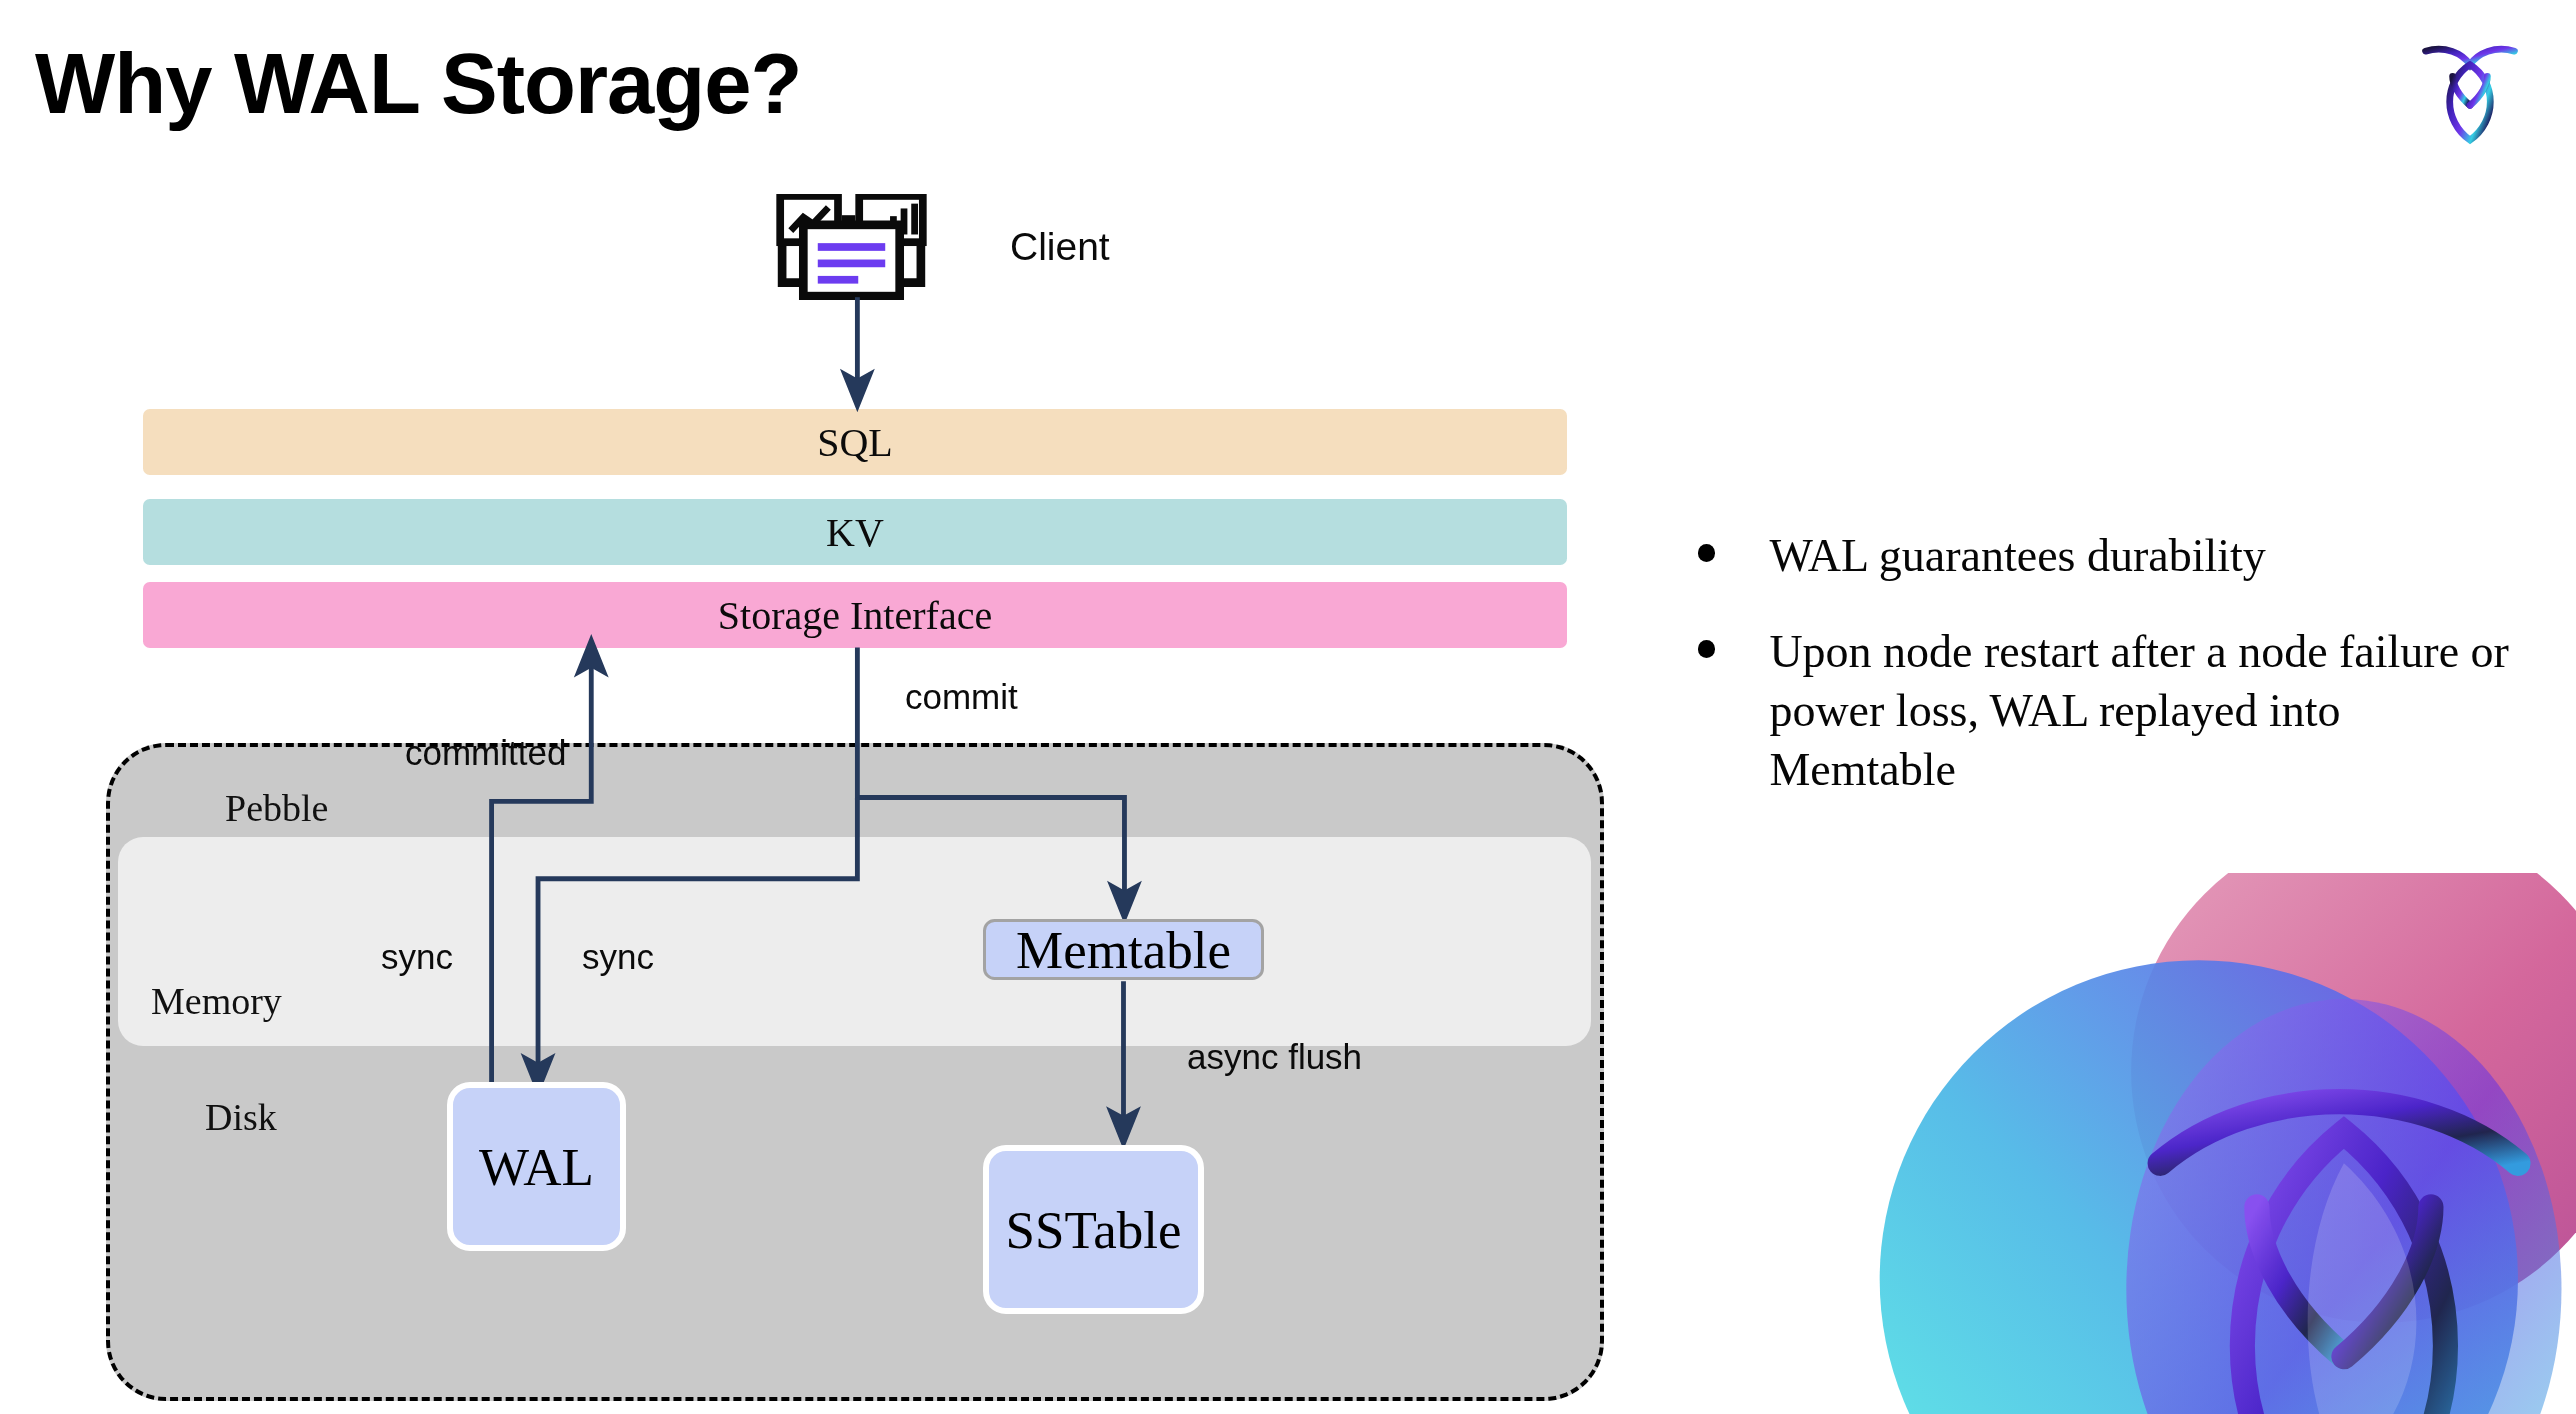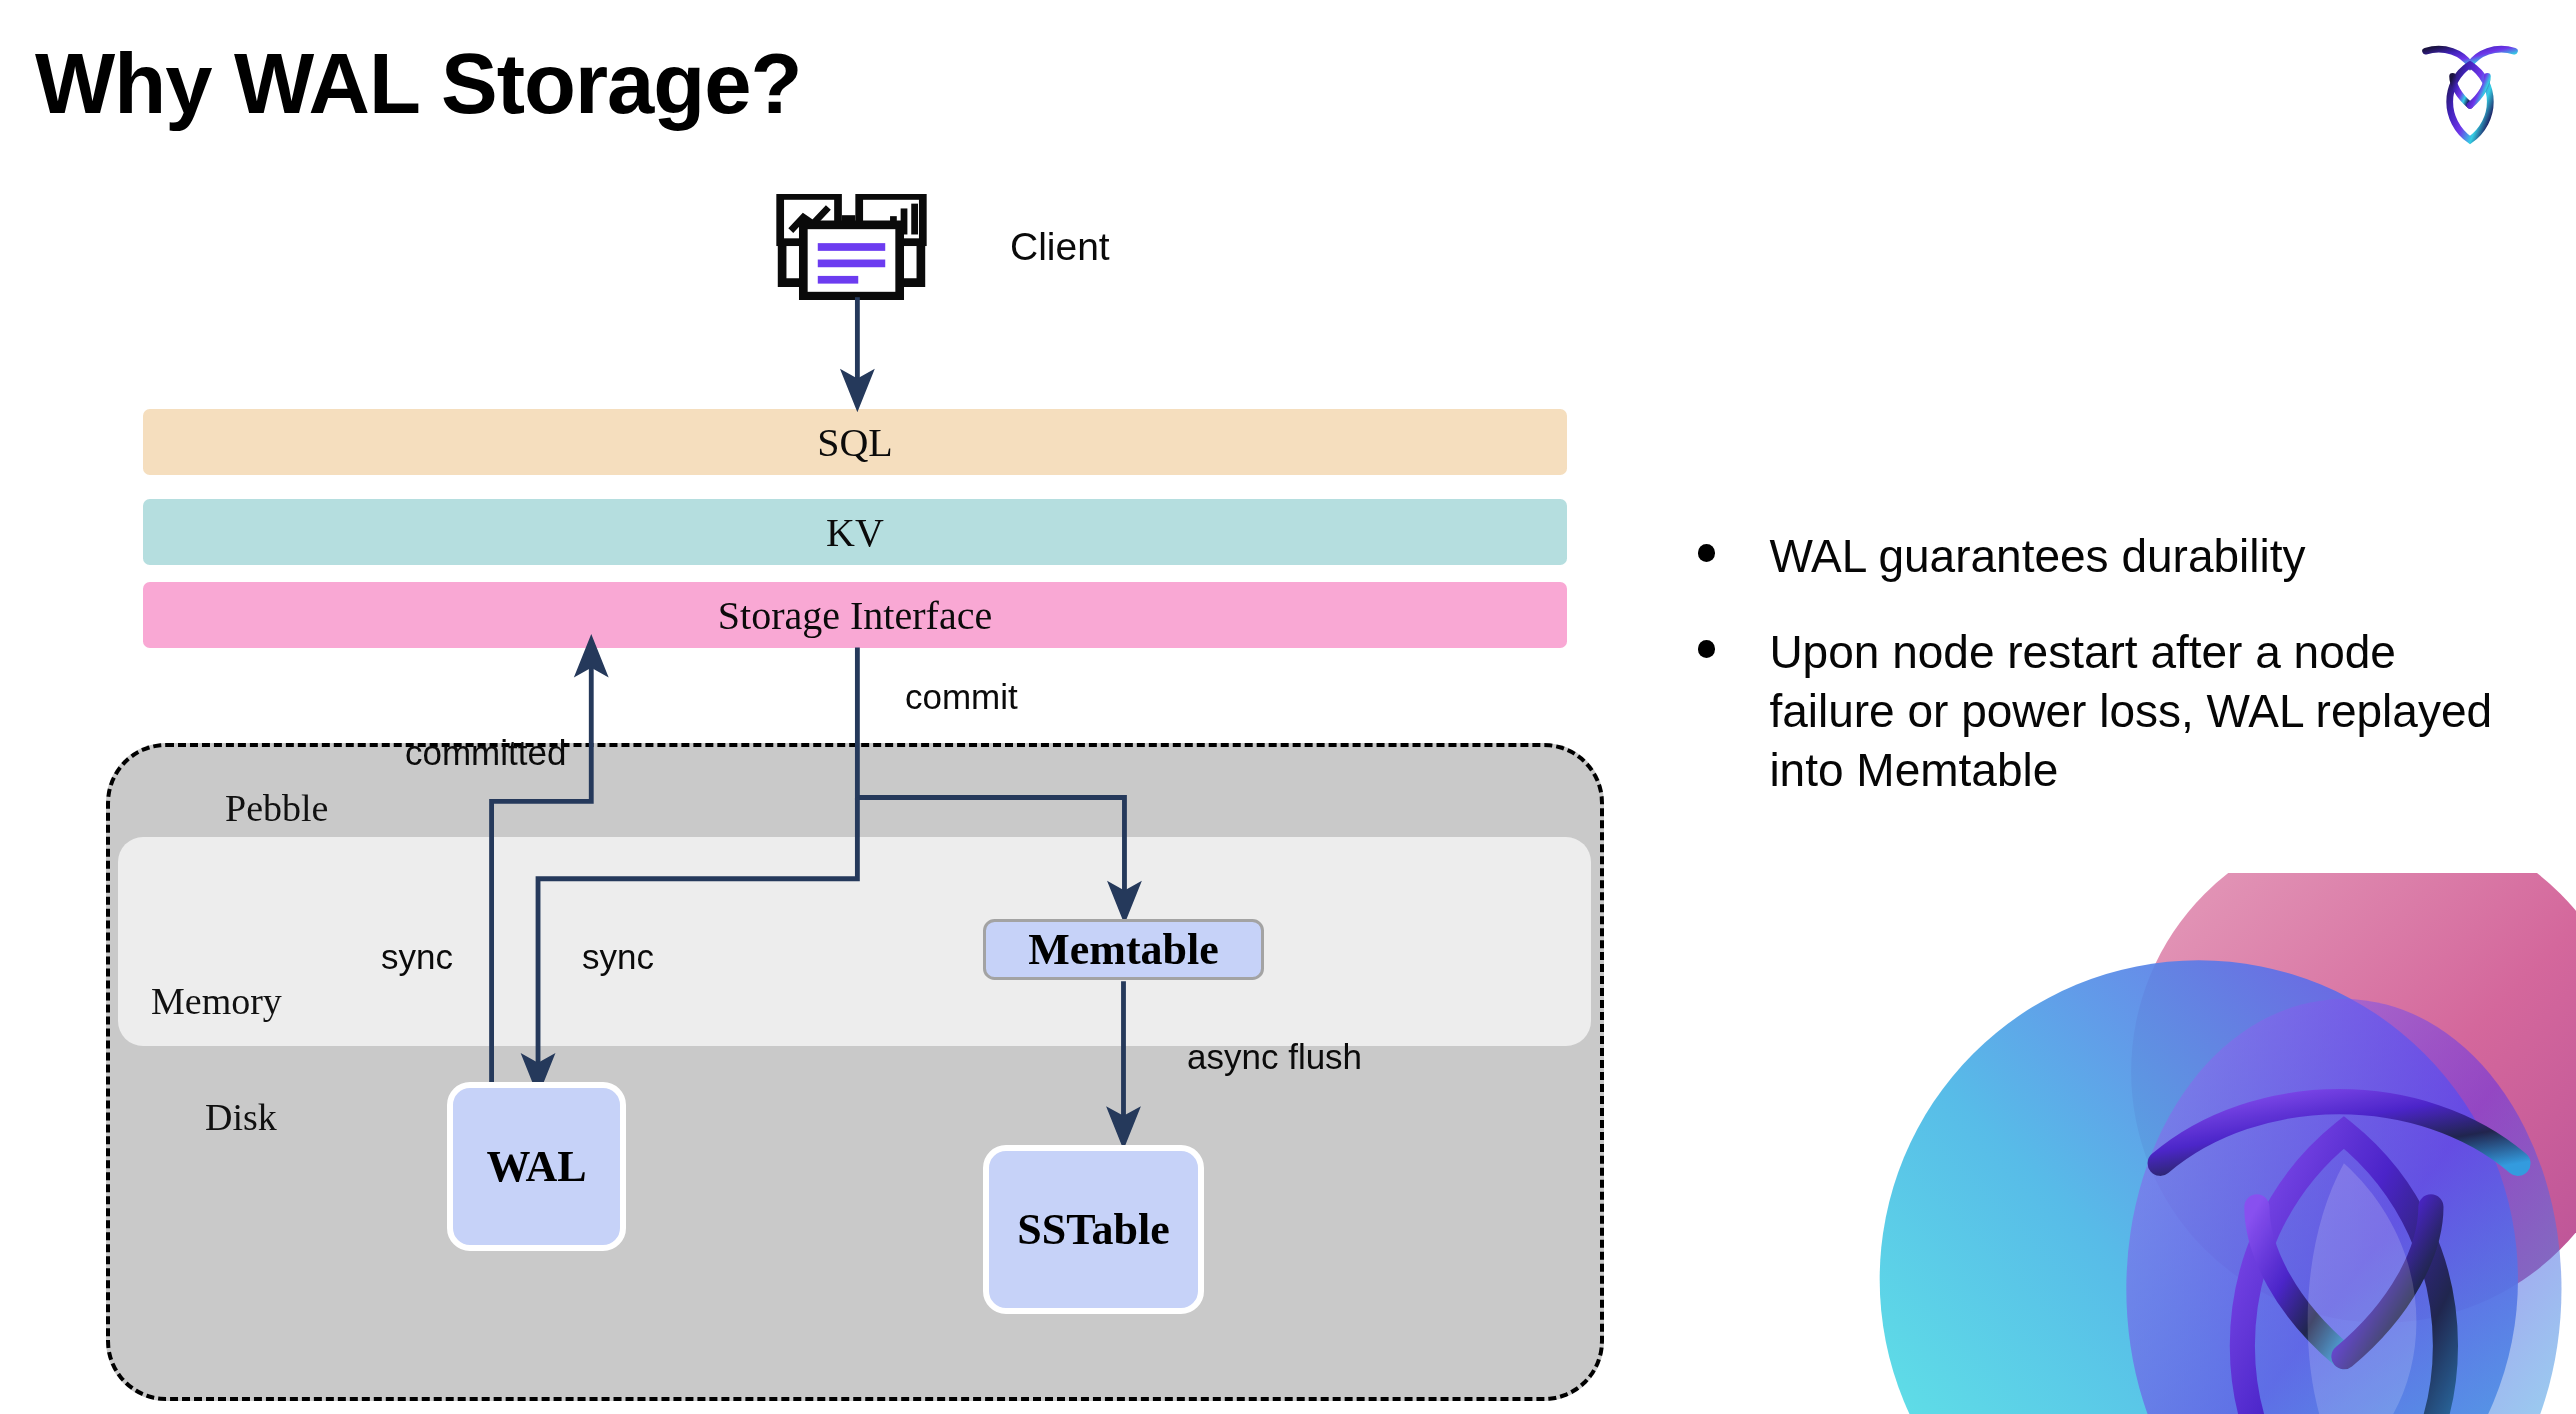--- a/index.html
+++ b/index.html
@@ -135,22 +135,22 @@
   }
 
   
   .node-box {
     position: absolute;
     background: #c6d2f8;
     display: flex;
     align-items: center;
     justify-content: center;
     font-family: "Liberation Serif", serif;
-    font-weight: bold;
-    font-size: 44px;
+    font-weight: normal;
+    font-size: 53px;
     color: #000000;
     box-sizing: border-box;
   }
   #node-memtable {
     left: 983px;
     top: 919px;
     width: 281px;
     height: 61px;
     border: 3.9px solid #a3a3a3;
     border-radius: 11.6px;
@@ -211,21 +211,21 @@
   .bullet-dot {
     width: 17.4px;
     height: 17.4px;
     border-radius: 50%;
     background: #000000;
     margin-top: 17.4px;
     margin-right: 54px;
     flex: 0 0 auto;
   }
   .bullet-text {
-    font-family: Liberation Sans, sans-serif;
+    font-family: Liberation Serif, serif;
     font-size: 46px;
     line-height: 1.28;
     color: #060606;
   }
 </style>
 </head>
 <body>
 
 <div id="slide-title">Why WAL Storage?</div>
 

